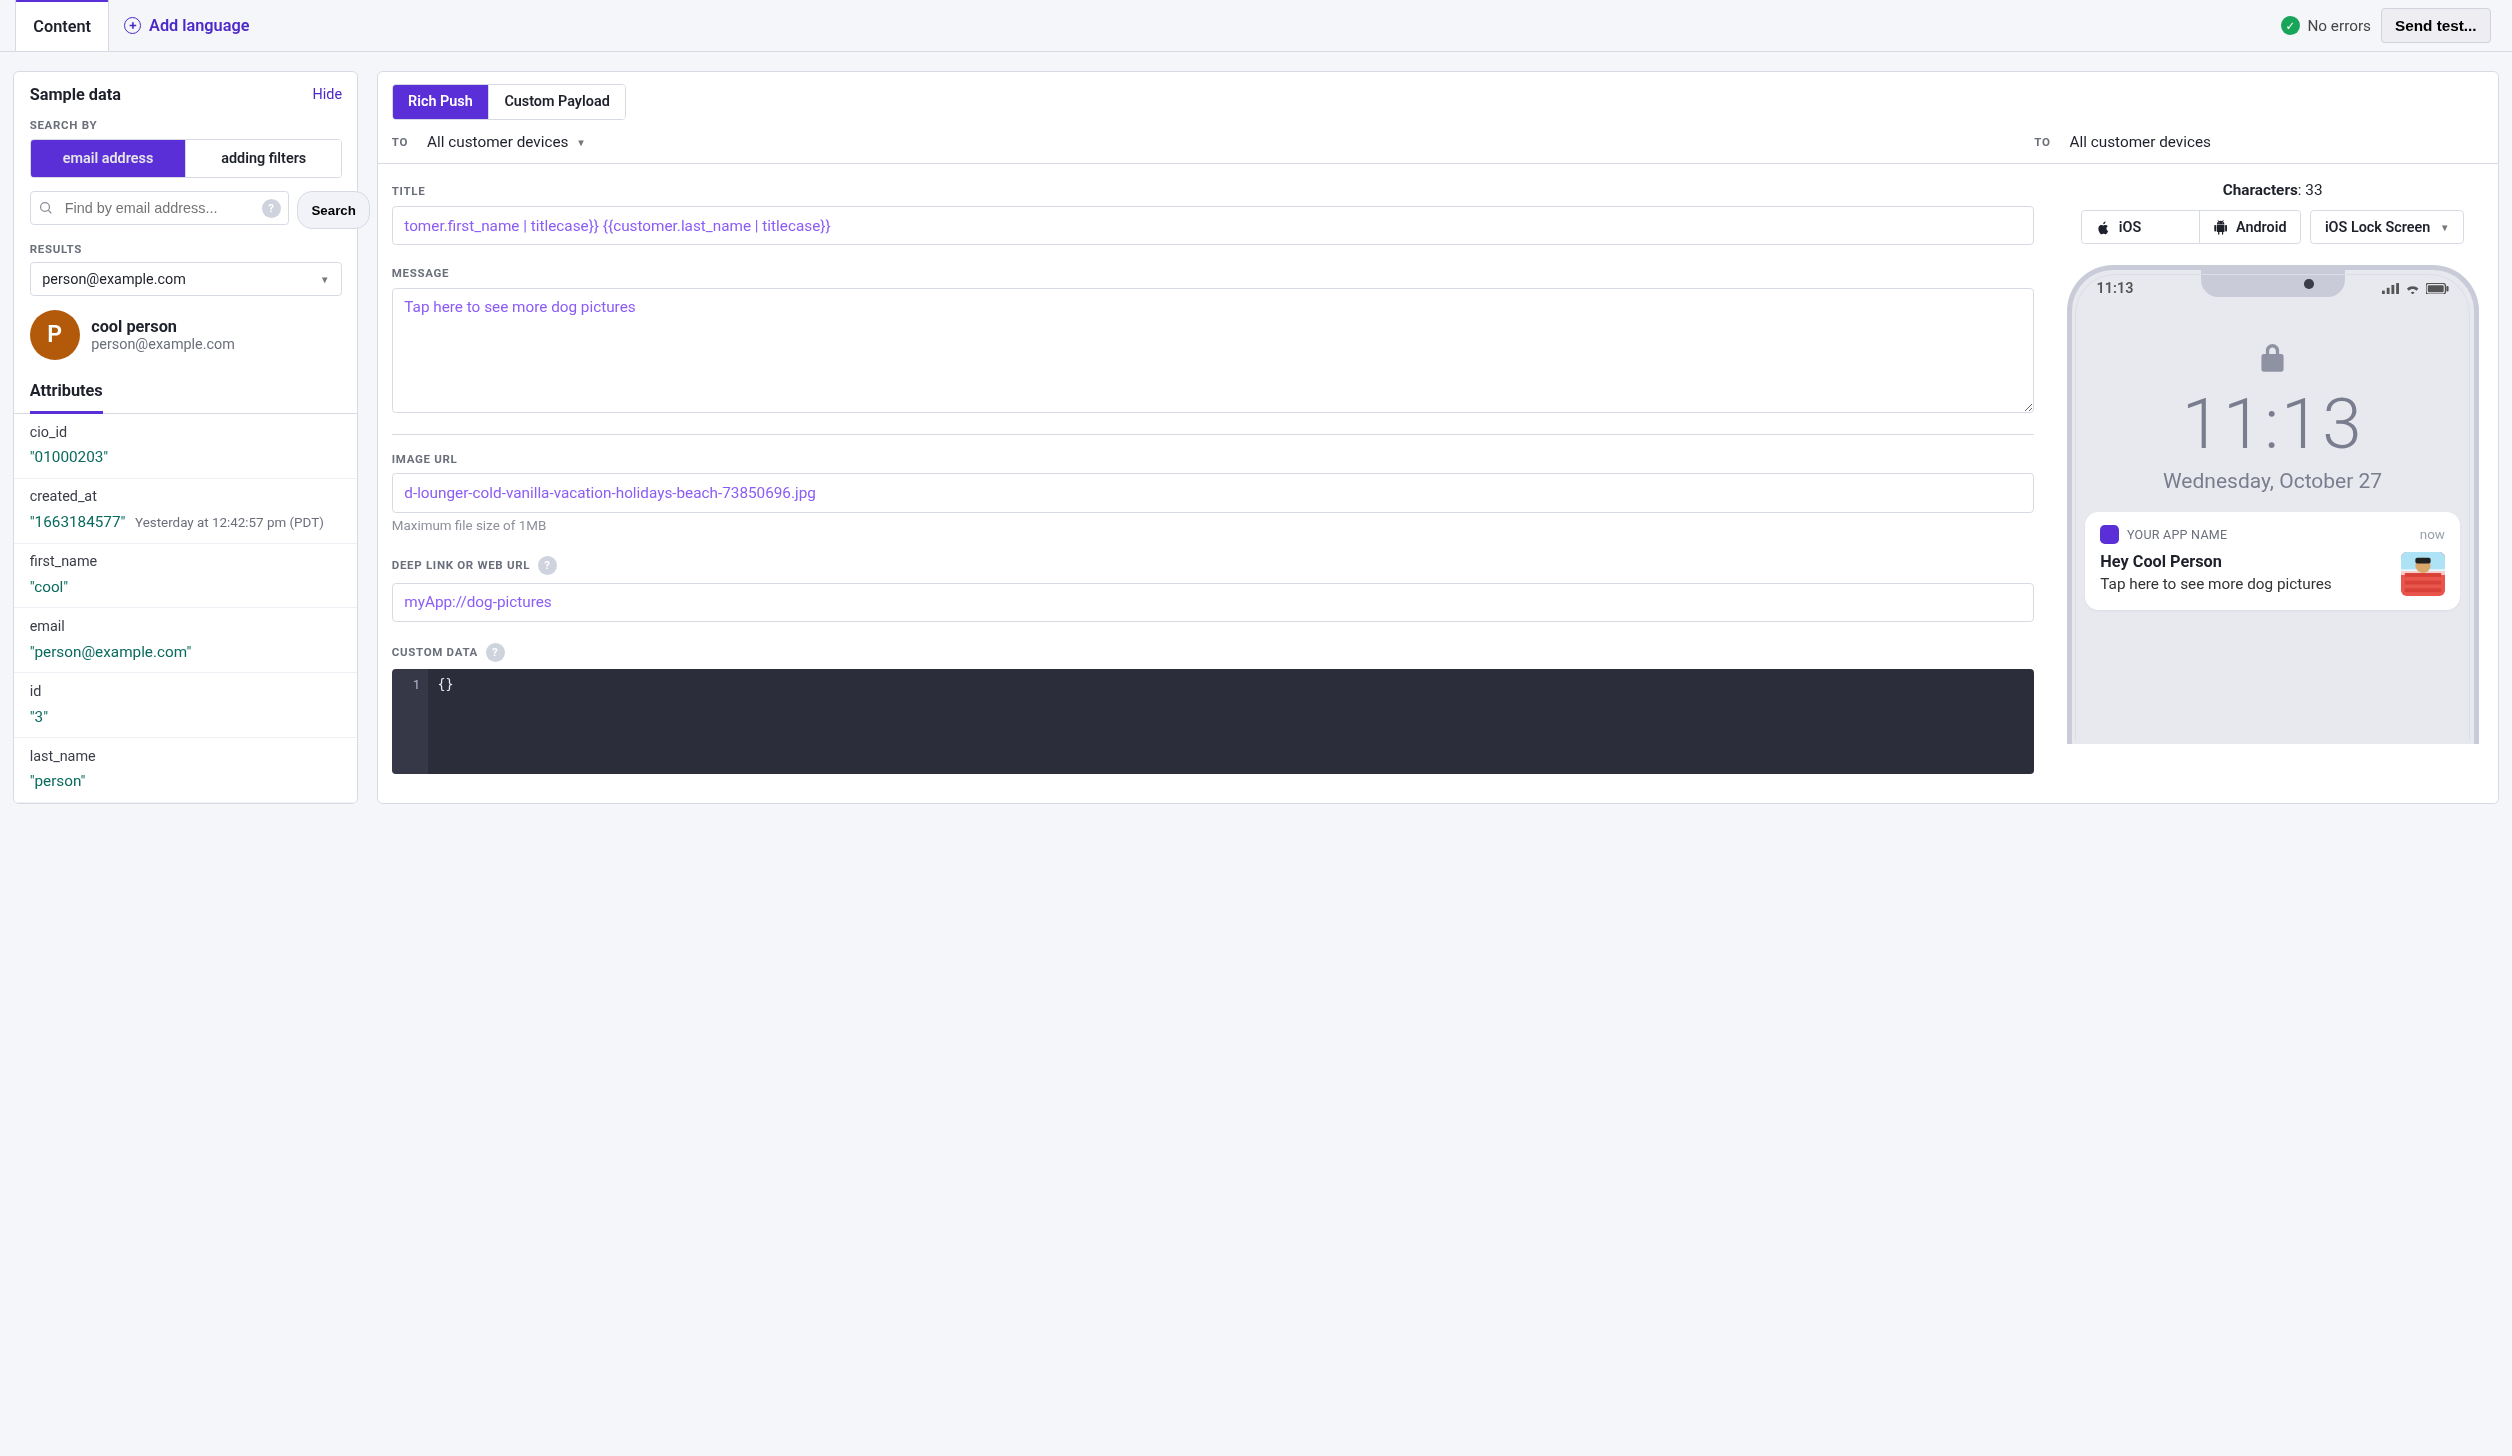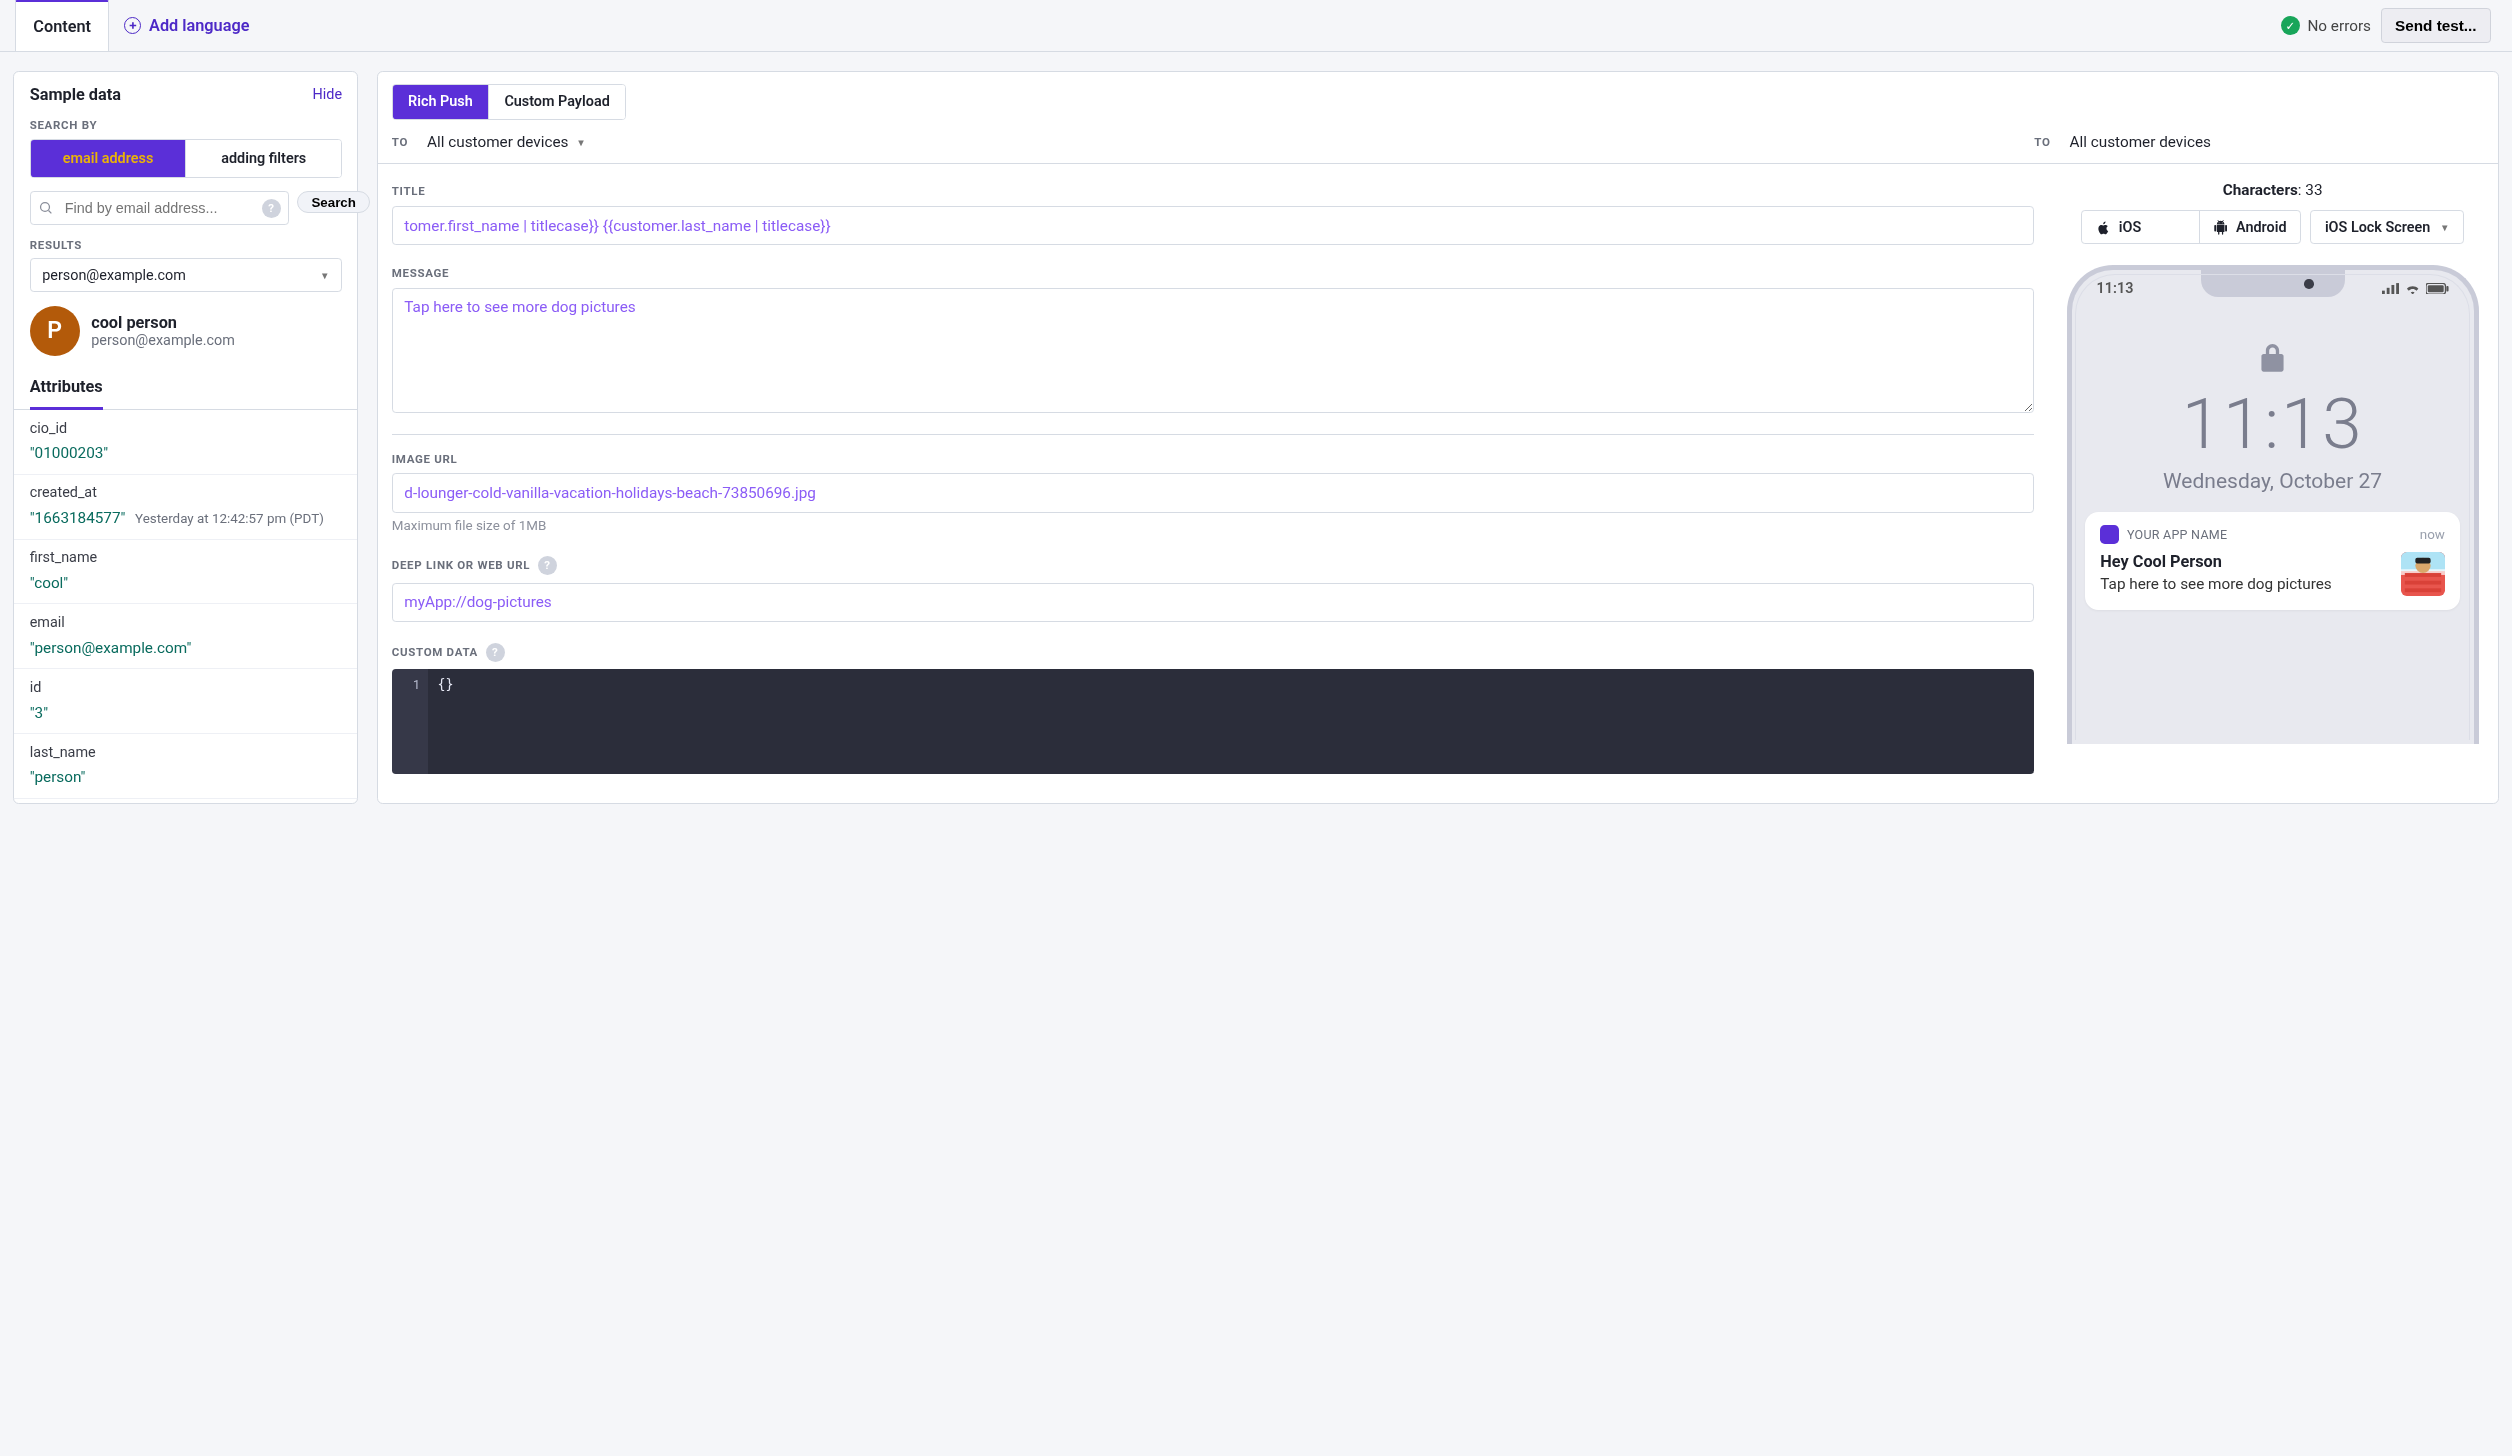--- a/index.html
+++ b/index.html
@@ -74,35 +74,35 @@
   .left-hd h3{font-size:16.3px; font-weight:700;}
   .hide-link{color:var(--link); font-size:14.4px; cursor:pointer;}
   .label{font-size:11.5px; font-weight:700; letter-spacing:.06em; color:#6a6f7b;}
   .seg{
     display:flex; border:1px solid var(--border); border-radius:3.8px; overflow:hidden; margin:7.7px 0 13.4px;
   }
   .seg .opt{
     flex:1; text-align:center; padding:9.6px 5.7px; font-weight:600; font-size:14.4px; cursor:pointer;
     background:#fff;
   }
-  .seg .opt.sel{background:var(--purple); color:#eab308;}
+  .seg .opt.sel{background:var(--purple); color:#e5e5e5;}
   .seg .opt + .opt{border-left:1px solid var(--border);}
   .searchrow{display:flex; gap:7.7px; margin-bottom:13.4px;}
   .search{
     flex:1; border:1px solid var(--border); border-radius:3.8px; display:flex; align-items:center;
     padding:0 7.7px; background:#fff; height:34px; gap:11px;
   }
   .search input{border:none; outline:none; font-size:14.4px; flex:1; min-width:0;}
   .hint{
     width:19px; height:19px; border-radius:50%; background:#cfd3dd; color:#fff;
     display:flex; align-items:center; justify-content:center; font-size:11.5px; font-weight:700;
   }
   .btn-search{
     background:#f1f3f8; border:1px solid var(--border); border-radius:15px;
-    padding:0 13.4px; height:22px; font-weight:600; cursor:pointer;
+    padding:0 13.4px; height:38px; font-weight:600; cursor:pointer;
   }
   .select{
     border:1px solid var(--border); border-radius:3.8px; height:34px; display:flex; align-items:center;
     justify-content:space-between; padding:0 11.5px; font-size:14.4px; cursor:pointer; background:#fff;
     margin:5.7px 0 13.4px;
   }
   .caret{font-size:9.6px; color:#777;}
   .person{display:flex; gap:11.5px; align-items:center; margin:9.6px 0 13.4px;}
   .avatar{
     width:50px; height:50px; border-radius:50%; background:#b35a0a; color:#fff;

